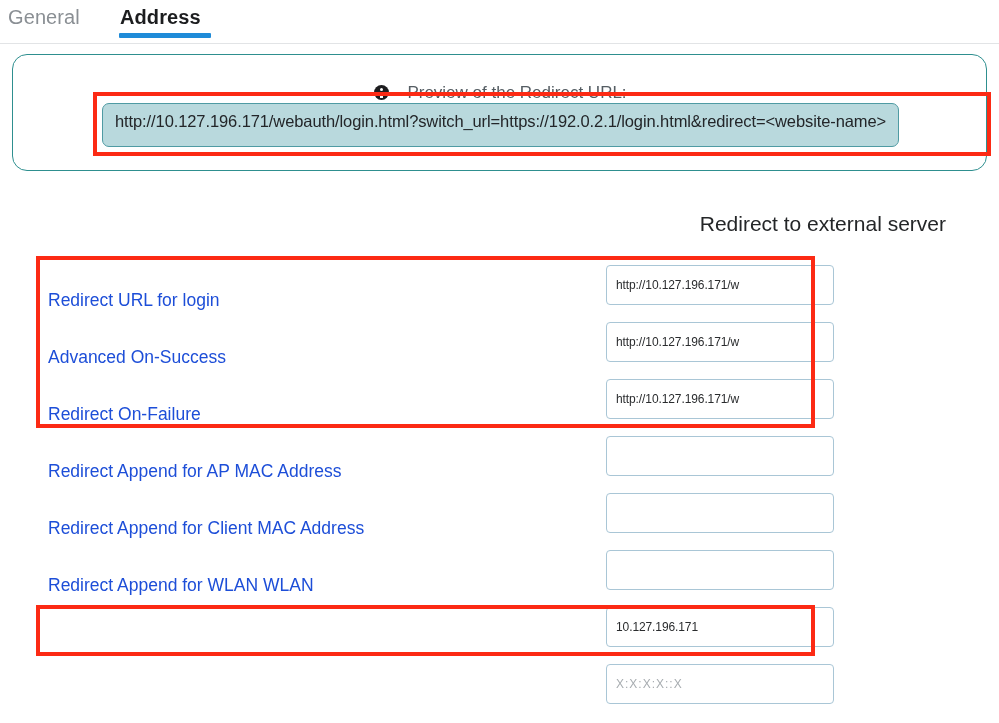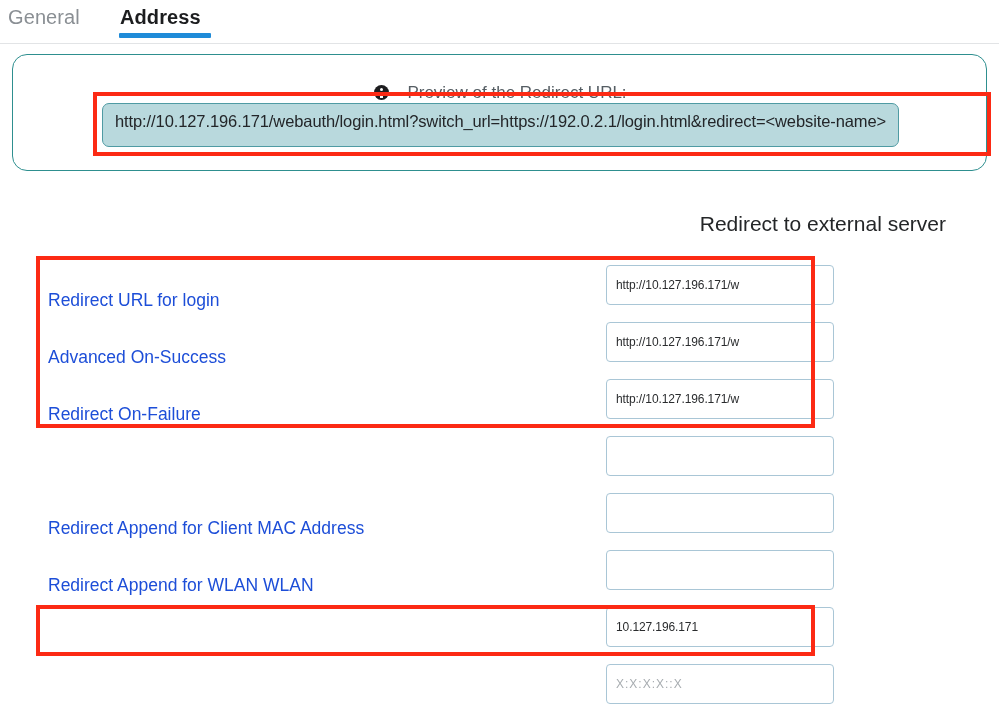--- a/index.html
+++ b/index.html
@@ -220,20 +220,21 @@
     <div class="row-label">Advanced On-Success</div>
     <input class="row-input" type="text" value="http://10.127.196.171/w" style="">
   </div>
 
   <div class="row">
     <div class="row-label">Redirect On-Failure</div>
     <input class="row-input" type="text" value="http://10.127.196.171/w" style="">
   </div>
 
   <div class="row">
+    <div class="row-label">Redirect Append for AP MAC Address</div>
     <input class="row-input" type="text" value="" style="">
   </div>
 
   <div class="row">
     <div class="row-label">Redirect Append for Client MAC Address</div>
     <input class="row-input" type="text" value="" style="">
   </div>
 
   <div class="row">
     <div class="row-label">Redirect Append for WLAN WLAN</div>

